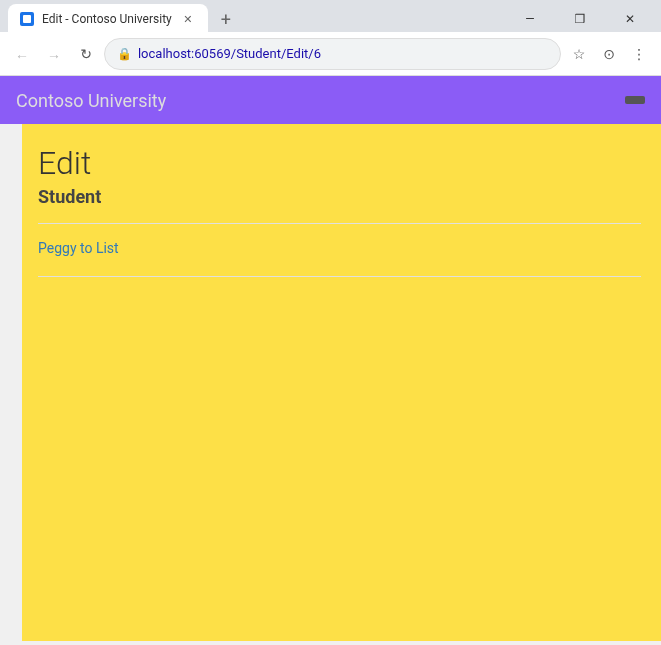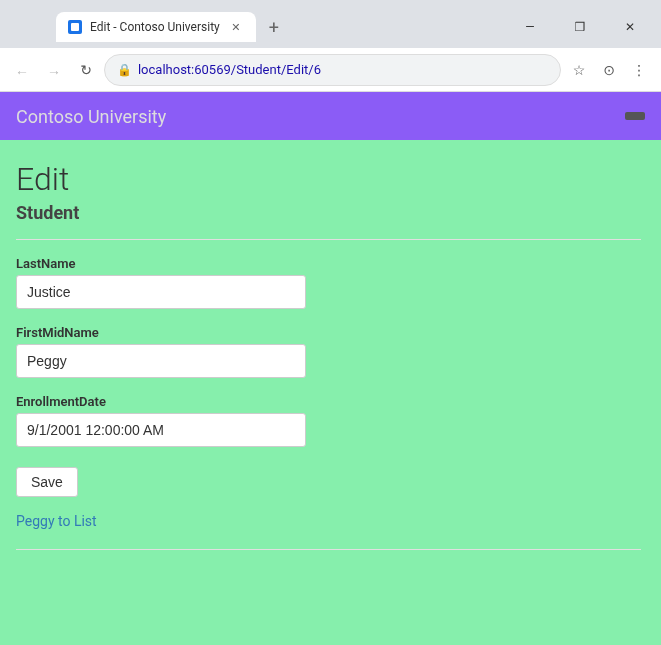--- a/index.html
+++ b/index.html
@@ -16,22 +16,21 @@
     
     .browser-chrome {
       background: #dee1e6;
       width: 100%;
     }
 
     .title-bar {
       display: flex;
       align-items: center;
       padding: 6px 8px 0 8px;
-      height: 48px;
-      margin-left: 48px;
+      height: 32px;
     }
 
     .tab {
       display: flex;
       align-items: center;
       background: #fff;
       border-radius: 8px 8px 0 0;
       padding: 6px 12px;
       font-size: 12px;
       color: #333;
@@ -186,24 +185,25 @@
       color: #ccc;
       border: none;
       padding: 4px 10px;
       font-size: 13px;
       cursor: pointer;
       border-radius: 2px;
     }
 
     
     .page-content {
-      background: #86efac;
+      background: #fde047;
       padding: 20px 20px 20px 16px;
       height: calc(645px - 36px - 44px - 48px);
       overflow-y: auto;
+      margin-left: 22px;
     }
 
     .page-heading {
       font-size: 32px;
       font-weight: 300;
       color: #333;
       margin-bottom: 4px;
     }
 
     .page-subheading {
@@ -314,38 +314,17 @@
   <span class="app-title">Contoso University</span>
   <button class="header-btn"></button>
 </div>
 
 <div class="page-content">
   <h1 class="page-heading">Edit</h1>
   <p class="page-subheading">Student</p>
 
   <hr class="section-divider">
 
-  <form>
-    
-    <div class="form-group">
-      <label class="form-label">LastName</label>
-      <input class="form-input" type="text" value="Justice" style="">
-    </div>
-
-    
-    <div class="form-group">
-      <label class="form-label">FirstMidName</label>
-      <input class="form-input" type="text" value="Peggy" style="">
-    </div>
-
-    
-    <div class="form-group">
-      <label class="form-label">EnrollmentDate</label>
-      <input class="form-input" type="text" value="9/1/2001 12:00:00 AM" style="">
-    </div>
-
-    <button type="submit" class="save-btn">Save</button>
-  </form>
 
   <a href="#" class="back-link">Peggy to List</a>
 
   <hr class="footer-divider">
 </div>
 
 </body></html>

